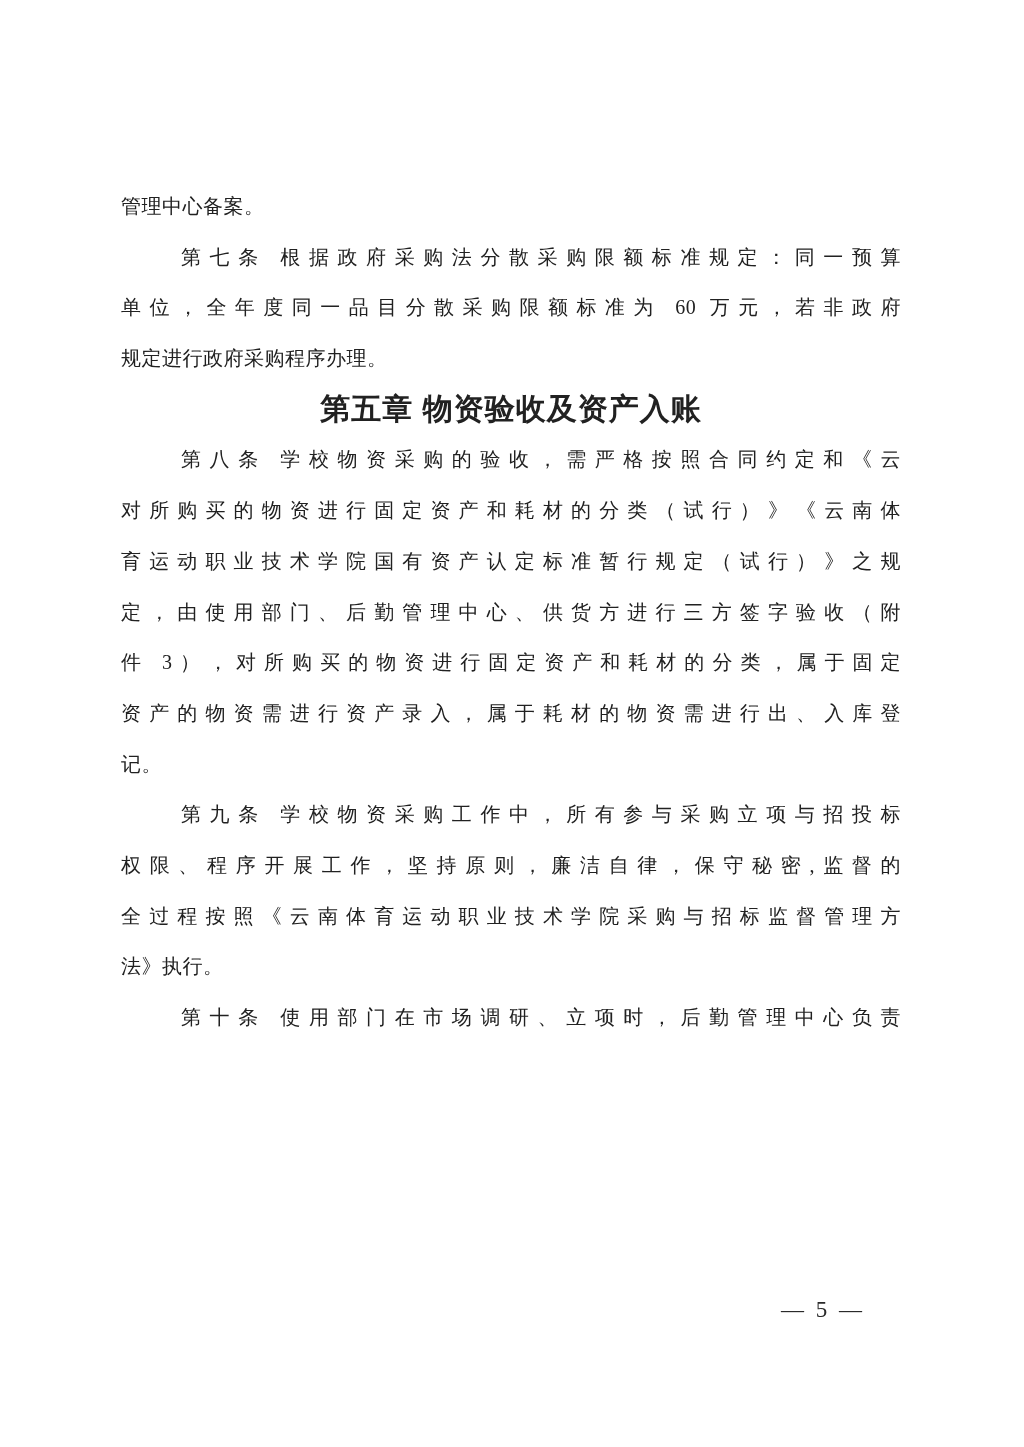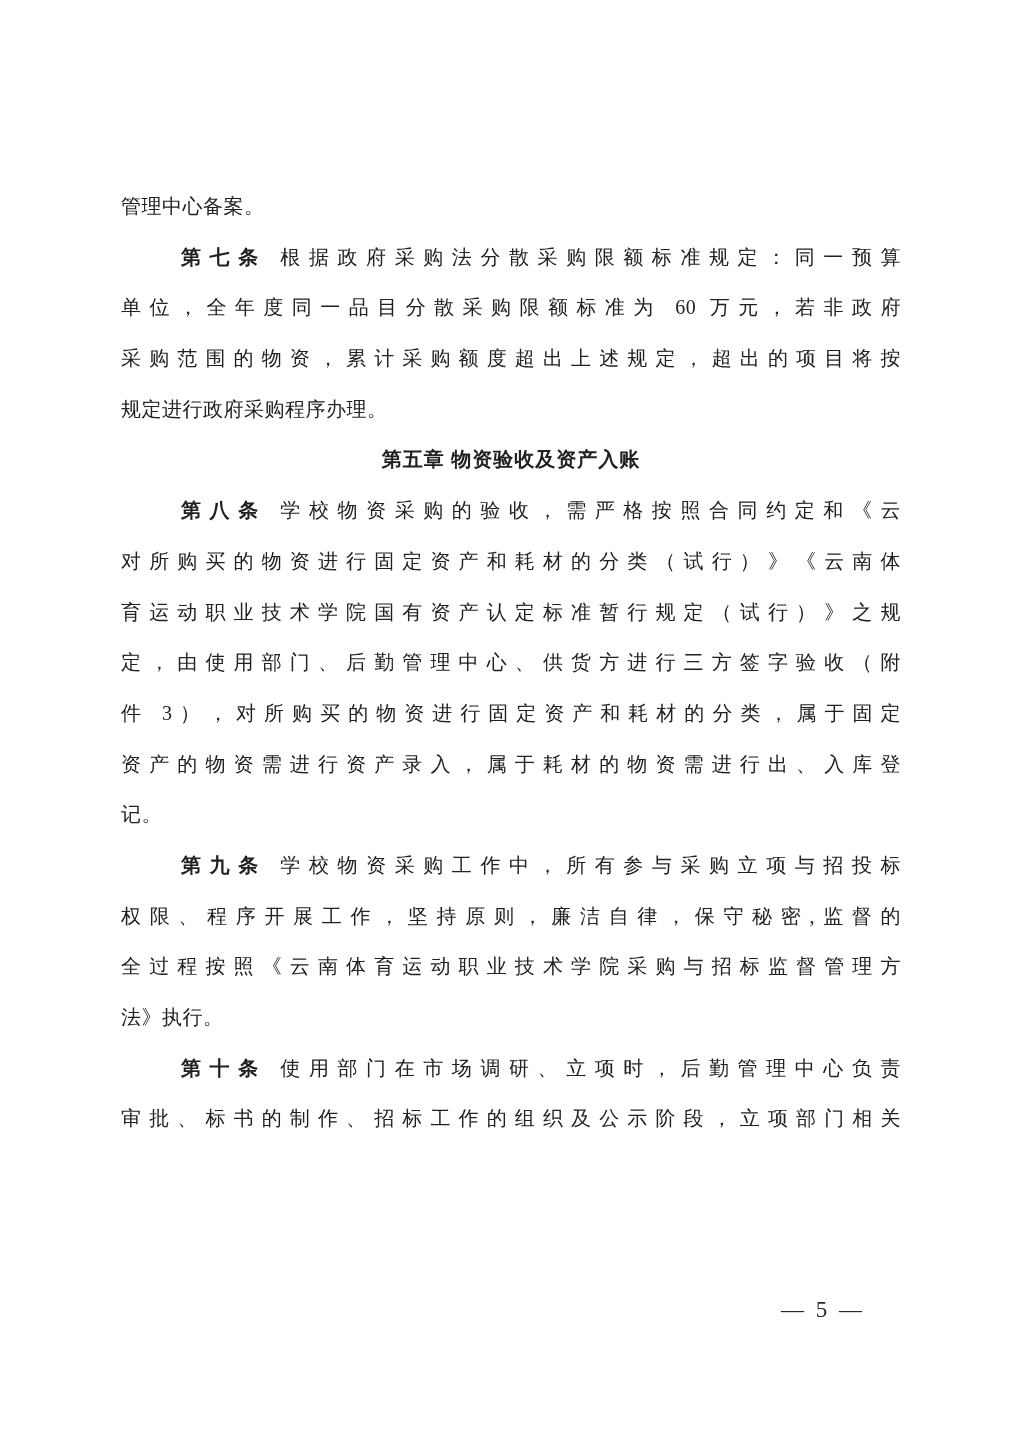--- a/index.html
+++ b/index.html
@@ -24,25 +24,25 @@
     letter-spacing: 0.5px;
   }
   .fill {
     white-space: normal;
     text-align: justify;
     text-align-last: justify;
     overflow: hidden;
   }
   .ind { text-indent: 60px; }
   .art {
-    font-weight: 700;
+    font-weight: 400;
     font-family: "Liberation Sans", "DejaVu Sans", sans-serif;
   }
   .hd {
-    font-size: 20px;
+    font-size: 30px;
     font-weight: 700;
     font-family: "Liberation Sans", "DejaVu Sans", sans-serif;
     text-align: center;
     height: 50.7px;
     line-height: 50.7px;
     letter-spacing: 1px;
   }
   .pagenum {
     position: absolute;
     top: 1297px;
@@ -52,36 +52,34 @@
     color: #2a2a2a;
   }
 </style>
 </head>
 <body>
 
 <div class="doc">
   <div class="ln"><span class="art"></span><span>管理中心备案。</span></div>
   <div class="ln ind fill"><span class="art">第七条</span><span> 根据政府采购法分散采购限额标准规定：同一预算</span></div>
   <div class="ln fill"><span class="art"></span><span>单位，全年度同一品目分散采购限额标准为 60 万元，若非政府</span></div>
-  <div class="ln fill"><span class="art"></span><span>采购范围的物资，累计采购额度超出上述规定，超出的项目将按</span></div>
   <div class="ln"><span class="art"></span><span>规定进行政府采购程序办理。</span></div>
 
   <div class="hd">第五章 物资验收及资产入账</div>
 
   <div class="ln ind fill"><span class="art">第八条</span><span> 学校物资采购的验收，需严格按照合同约定和《云</span></div>
   <div class="ln fill"><span class="art"></span><span>对所购买的物资进行固定资产和耗材的分类（试行）》《云南体</span></div>
   <div class="ln fill"><span class="art"></span><span>育运动职业技术学院国有资产认定标准暂行规定（试行）》之规</span></div>
   <div class="ln fill"><span class="art"></span><span>定，由使用部门、后勤管理中心、供货方进行三方签字验收（附</span></div>
   <div class="ln fill"><span class="art"></span><span>件 3），对所购买的物资进行固定资产和耗材的分类，属于固定</span></div>
   <div class="ln fill"><span class="art"></span><span>资产的物资需进行资产录入，属于耗材的物资需进行出、入库登</span></div>
   <div class="ln"><span class="art"></span><span>记。</span></div>
 
 
   <div class="ln ind fill"><span class="art">第九条</span><span> 学校物资采购工作中，所有参与采购立项与招投标</span></div>
   <div class="ln fill"><span class="art"></span><span>权限、程序开展工作，坚持原则，廉洁自律，保守秘密,监督的</span></div>
   <div class="ln fill"><span class="art"></span><span>全过程按照《云南体育运动职业技术学院采购与招标监督管理方</span></div>
   <div class="ln"><span class="art"></span><span>法》执行。</span></div>
 
   <div class="ln ind fill"><span class="art">第十条</span><span> 使用部门在市场调研、立项时，后勤管理中心负责</span></div>
-  <div class="ln fill"><span class="art"></span><span>审批、标书的制作、招标工作的组织及公示阶段，立项部门相关</span></div>
 </div>
 
 <div class="pagenum">— 5 —</div>
 
 </body></html>

